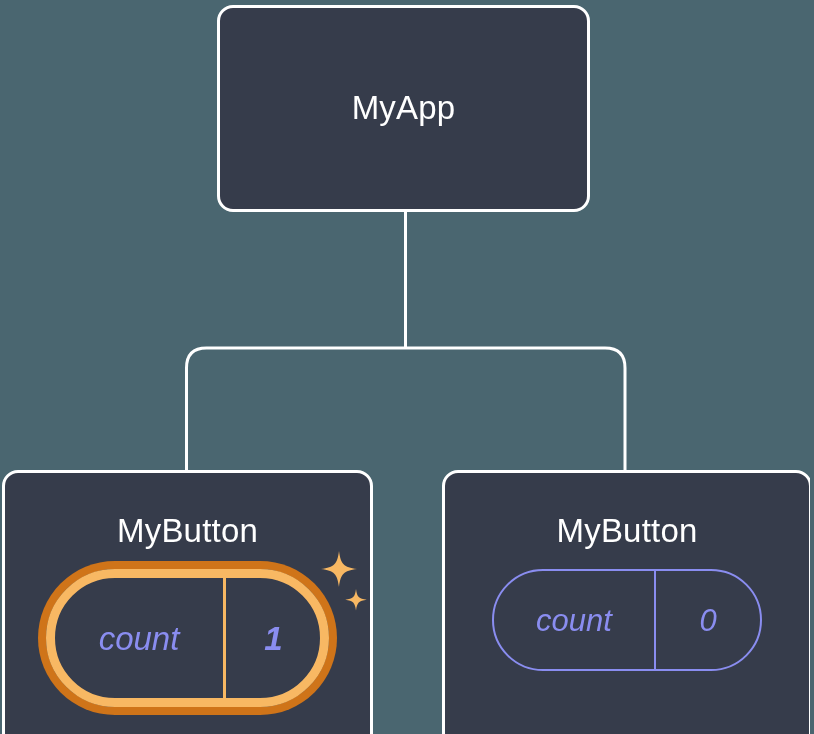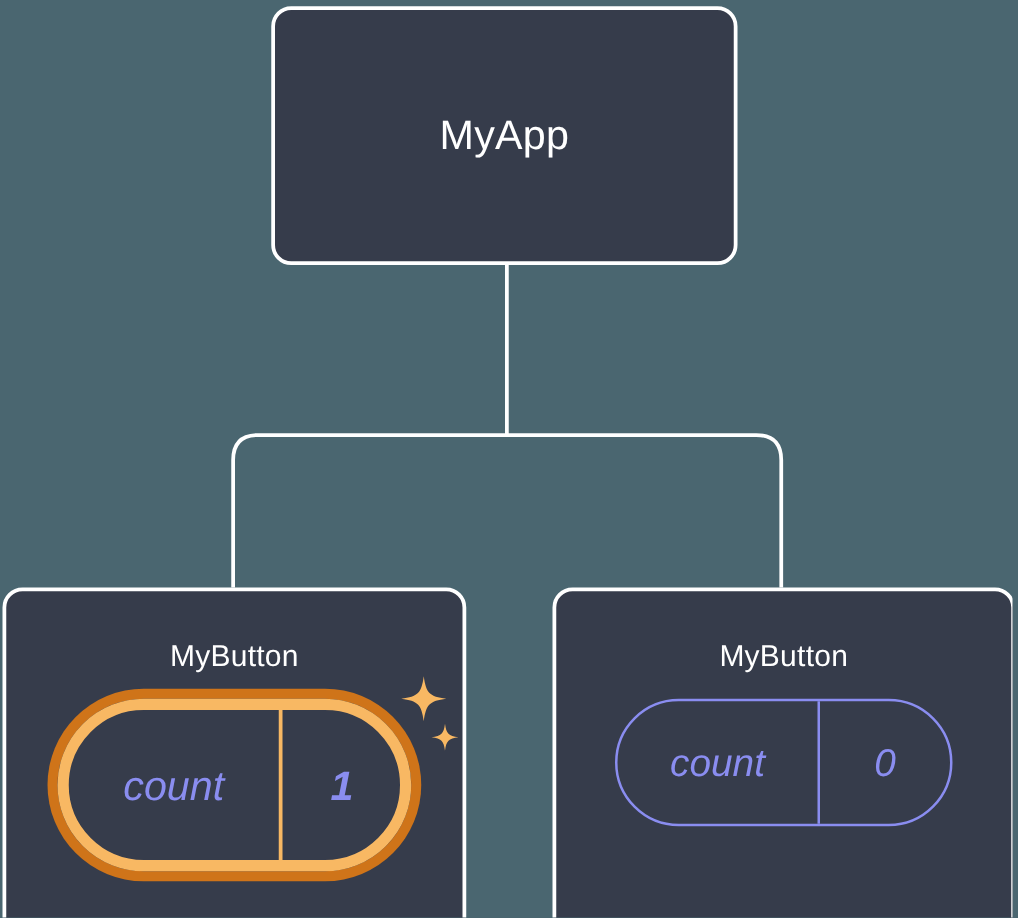--- a/index.html
+++ b/index.html
@@ -61,21 +61,21 @@
   .node-child-right {
     left: 442px;
     top: 470px;
     width: 370px;
     height: 290px;
     border-radius: 16px;
     padding-top: 40px;
   }
   .node-title {
     color: #ffffff;
-    font-size: 24px;
+    font-size: 33px;
     font-weight: 400;
     letter-spacing: 0.2px;
     line-height: 1.1;
     white-space: nowrap;
   }
   .node-root .node-title {
     font-size: 33px;
   }
   
   .pill-wrap {

